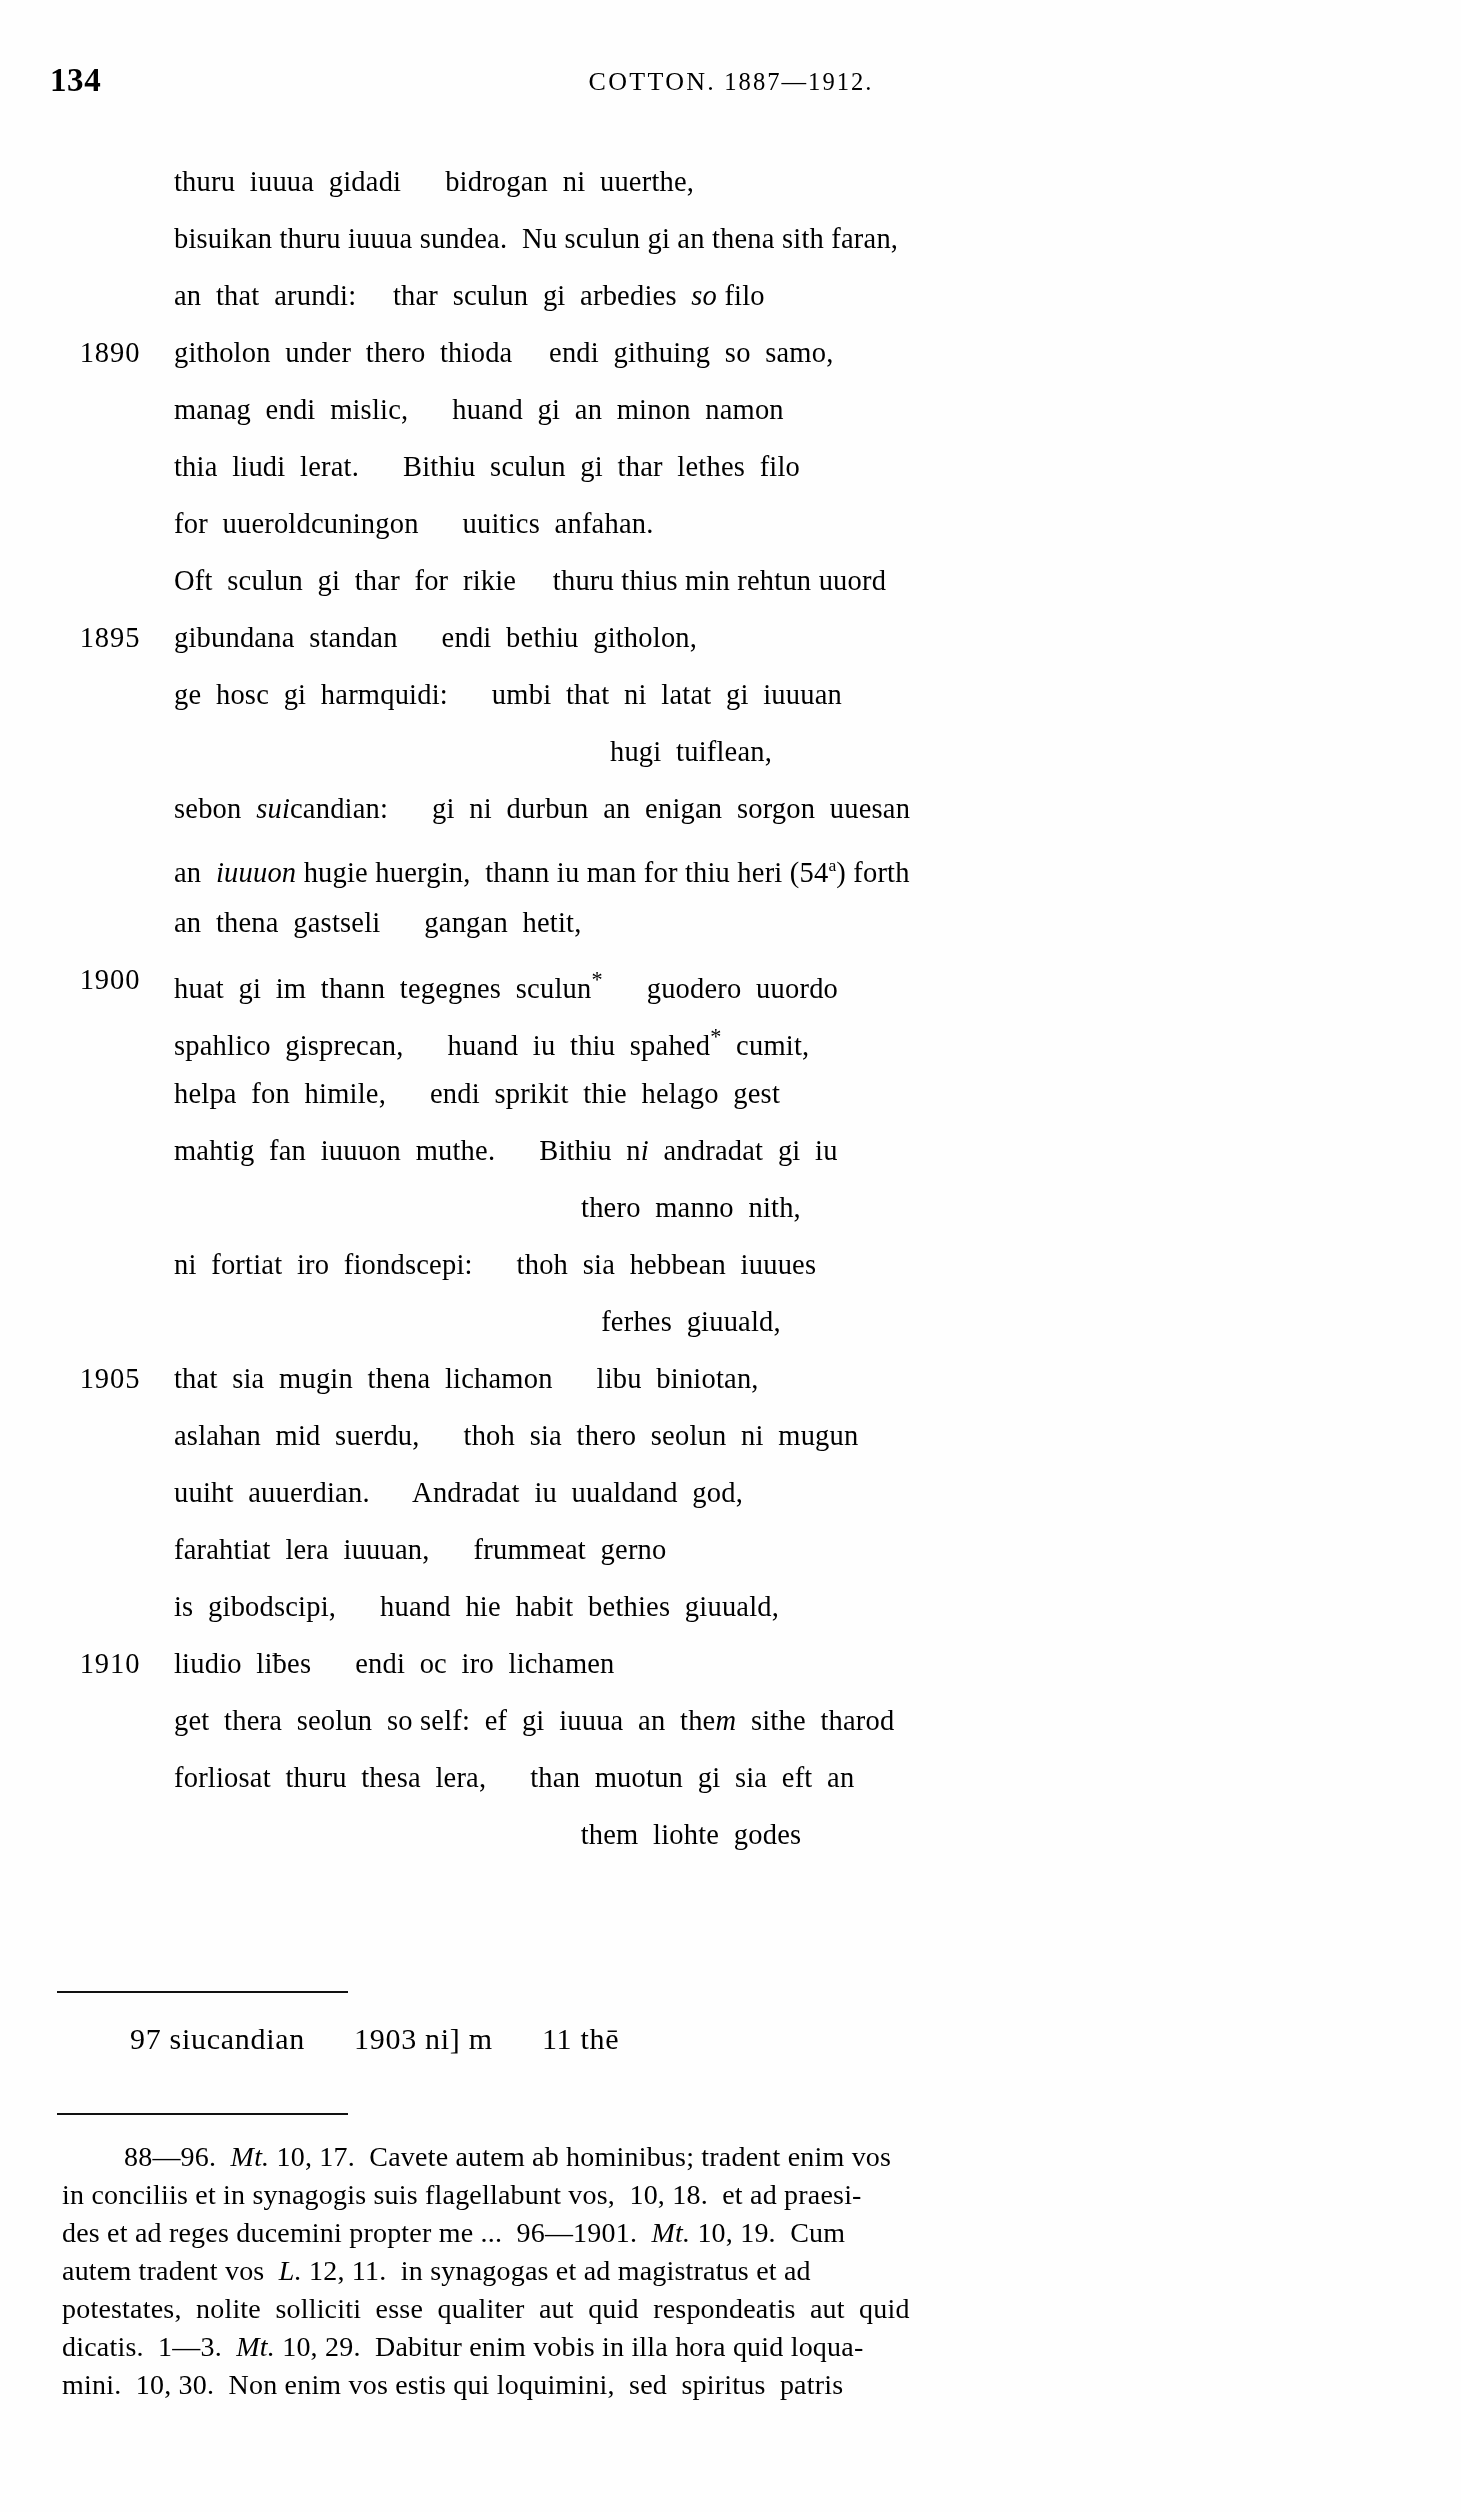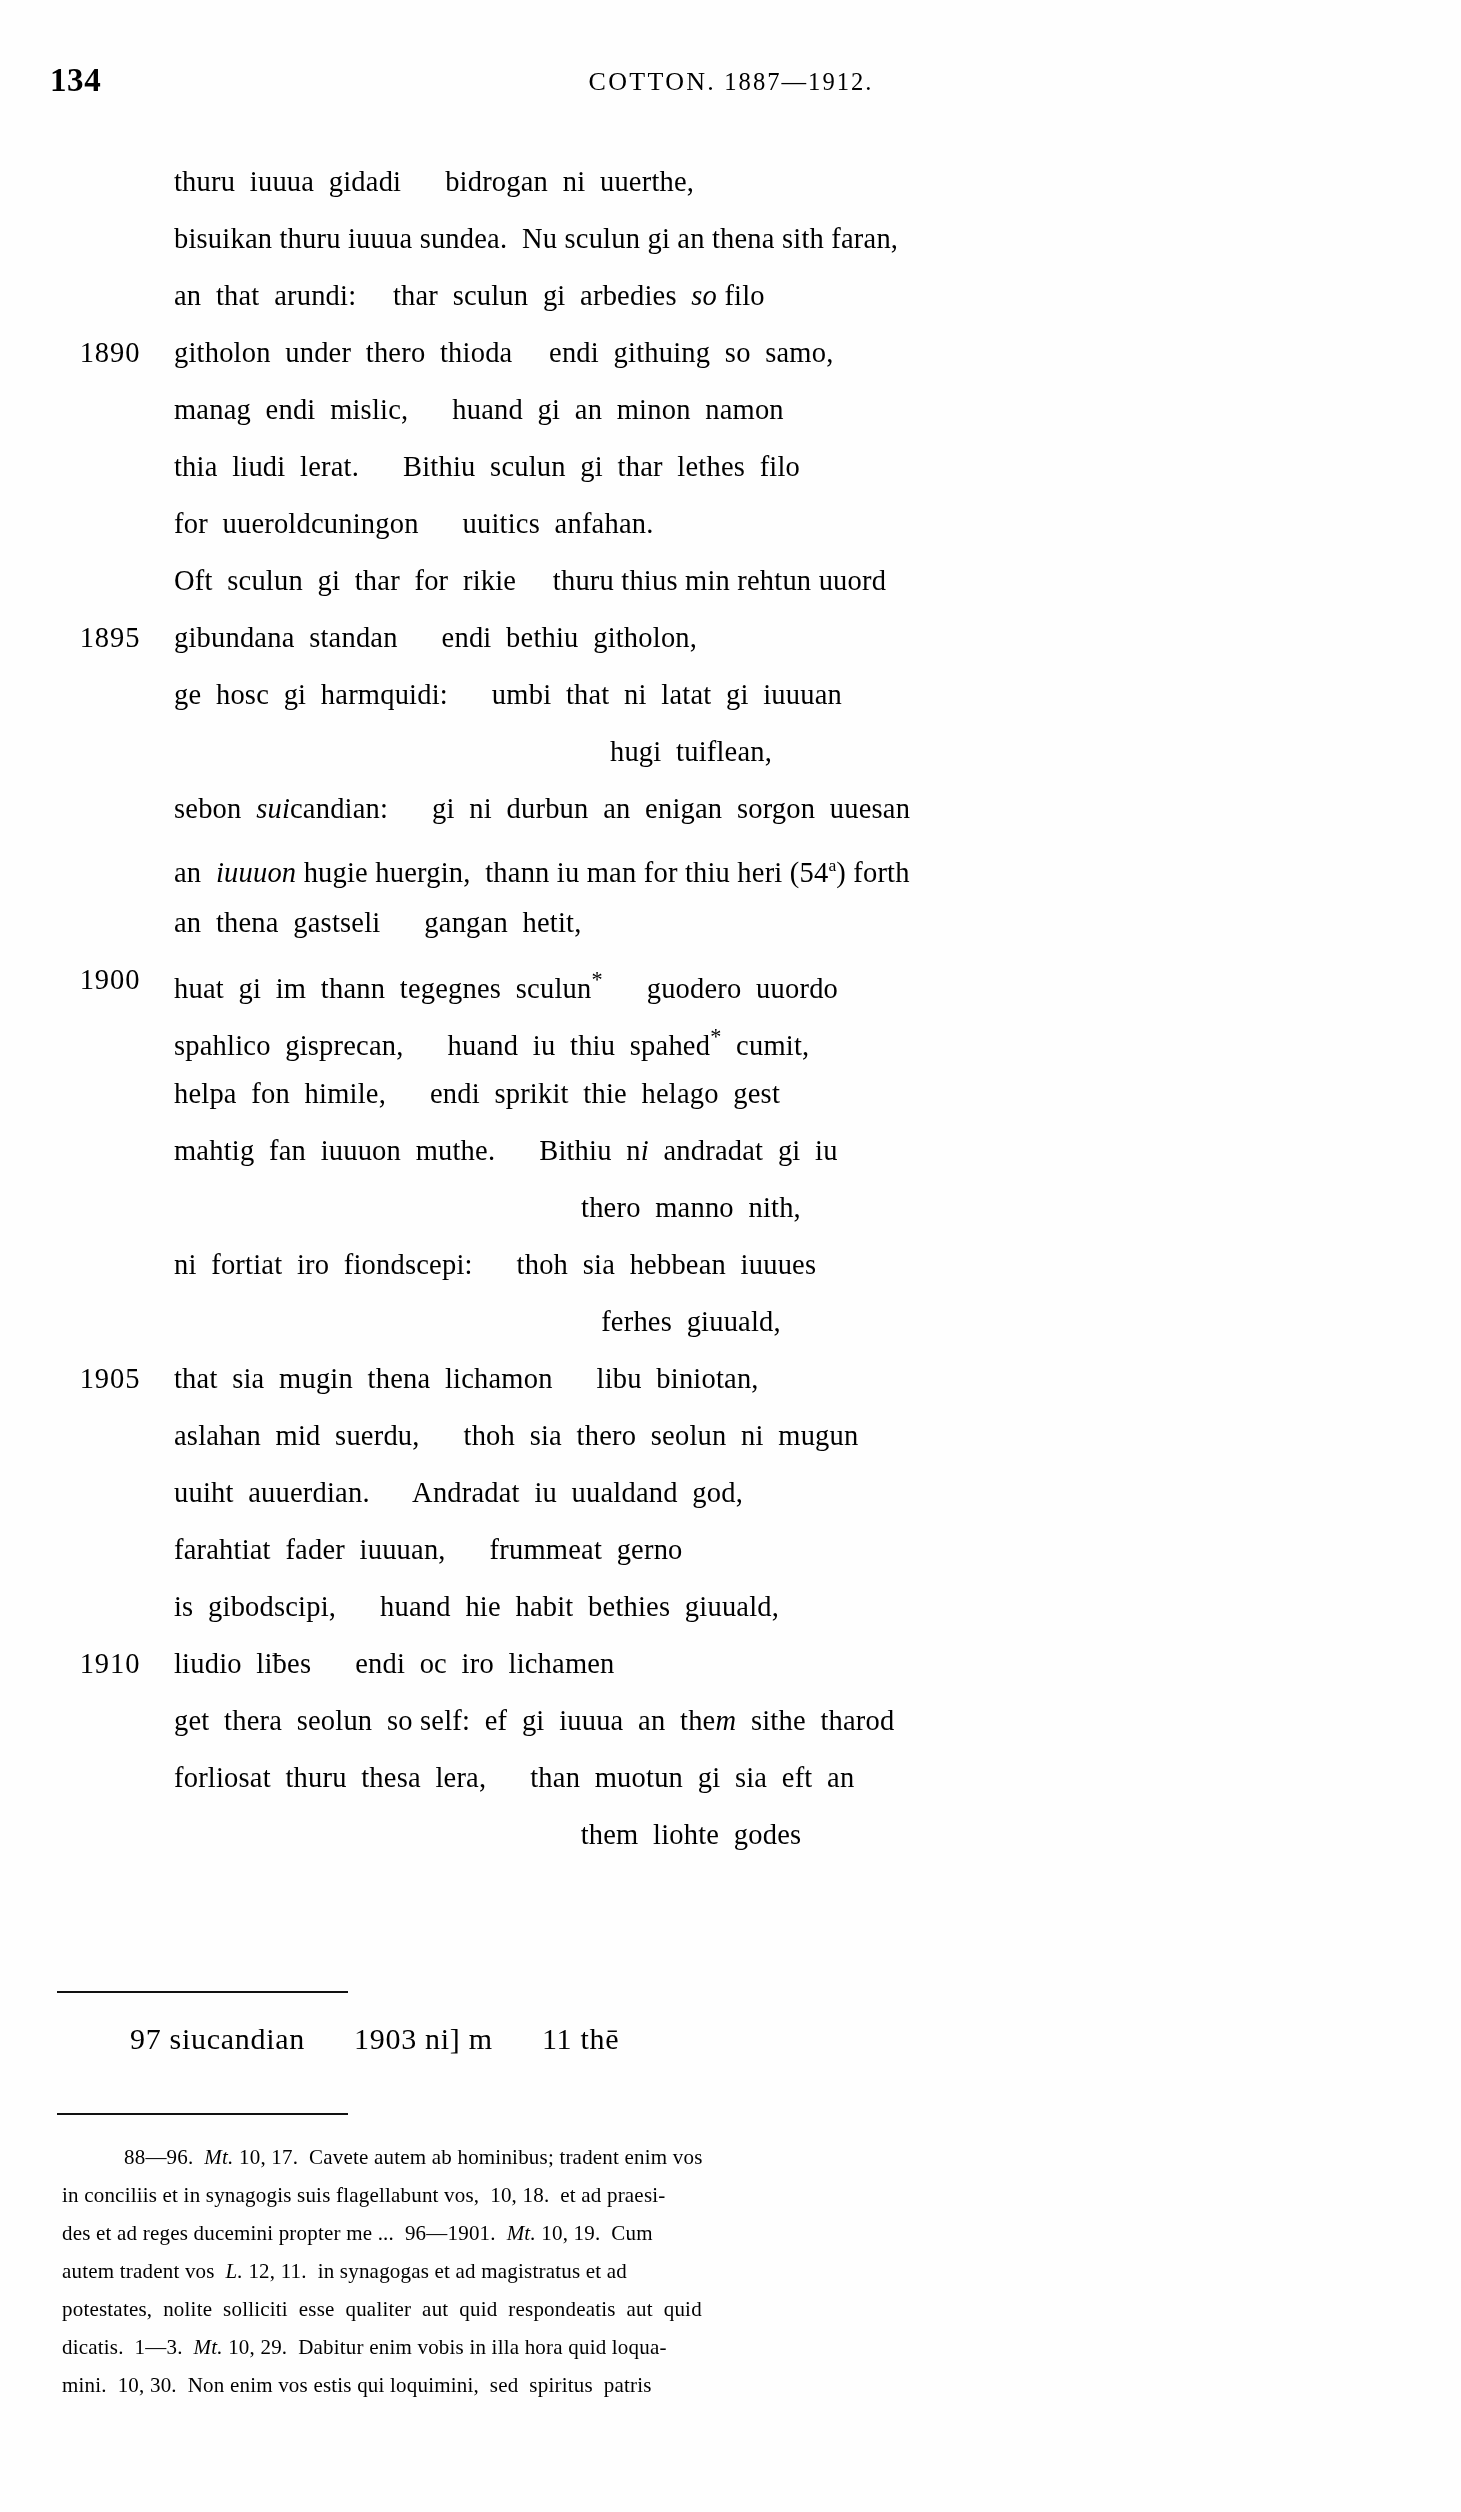--- a/index.html
+++ b/index.html
@@ -112,21 +112,21 @@
     letter-spacing: 0.7px;
     white-space: pre;
   }
 
   
   .latin {
     position: absolute;
     left: 62px;
     top: 2138px;
     width: 1342px;
-    font-size: 21px;
+    font-size: 28px;
     line-height: 38px;
   }
   .latin .ln {
     white-space: pre;
     letter-spacing: 0.2px;
   }
   .latin .ln.first { text-indent: 62px; }
 </style>
 </head>
 <body>
@@ -159,21 +159,21 @@
       <div class="vline"><span class="lnum">1900</span><span class="vtext indent-a">huat  gi  im  thann  tegegnes  sculun<span class="ast">*</span>      guodero  uuordo</span></div>
       <div class="vline"><span class="lnum"></span><span class="vtext indent-a">spahlico  gisprecan,      huand  iu  thiu  spahed<span class="ast">*</span>  cumit,</span></div>
       <div class="vline"><span class="lnum"></span><span class="vtext indent-a">helpa  fon  himile,      endi  sprikit  thie  helago  gest</span></div>
       <div class="vline"><span class="lnum"></span><span class="vtext indent-a">mahtig  fan  iuuuon  muthe.      Bithiu  n<i class="it">i</i>  andradat  gi  iu</span></div>
       <div class="vline"><span class="lnum"></span><span class="vtext center2">thero  manno  nith,</span></div>
       <div class="vline"><span class="lnum"></span><span class="vtext indent-a">ni  fortiat  iro  fiondscepi:      thoh  sia  hebbean  iuuues</span></div>
       <div class="vline"><span class="lnum"></span><span class="vtext center2">ferhes  giuuald,</span></div>
       <div class="vline"><span class="lnum">1905</span><span class="vtext indent-a">that  sia  mugin  thena  lichamon      libu  biniotan,</span></div>
       <div class="vline"><span class="lnum"></span><span class="vtext indent-a">aslahan  mid  suerdu,      thoh  sia  thero  seolun  ni  mugun</span></div>
       <div class="vline"><span class="lnum"></span><span class="vtext indent-a">uuiht  auuerdian.      Andradat  iu  uualdand  god,</span></div>
-      <div class="vline"><span class="lnum"></span><span class="vtext indent-a">farahtiat  fader  iuuuan,      frummeat  gerno</span></div>
+      <div class="vline"><span class="lnum"></span><span class="vtext indent-a">farahtiat  lera  iuuuan,      frummeat  gerno</span></div>
       <div class="vline"><span class="lnum"></span><span class="vtext indent-a">is  gibodscipi,      huand  hie  habit  bethies  giuuald,</span></div>
       <div class="vline"><span class="lnum">1910</span><span class="vtext indent-a">liudio  liƀes      endi  oc  iro  lichamen</span></div>
       <div class="vline"><span class="lnum"></span><span class="vtext indent-a">get  thera  seolun  so self:  ef  gi  iuuua  an  the<i class="it">m</i>  sithe  tharod</span></div>
       <div class="vline"><span class="lnum"></span><span class="vtext indent-a">forliosat  thuru  thesa  lera,      than  muotun  gi  sia  eft  an</span></div>
       <div class="vline"><span class="lnum"></span><span class="vtext center2">them  liohte  godes</span></div>
     </div>
 
   <div class="rule rule-a"></div>
   <div class="apparatus">97 siucandian      1903 ni] m      11 thē <i class="it"></i></div>
   <div class="rule rule-b"></div>

